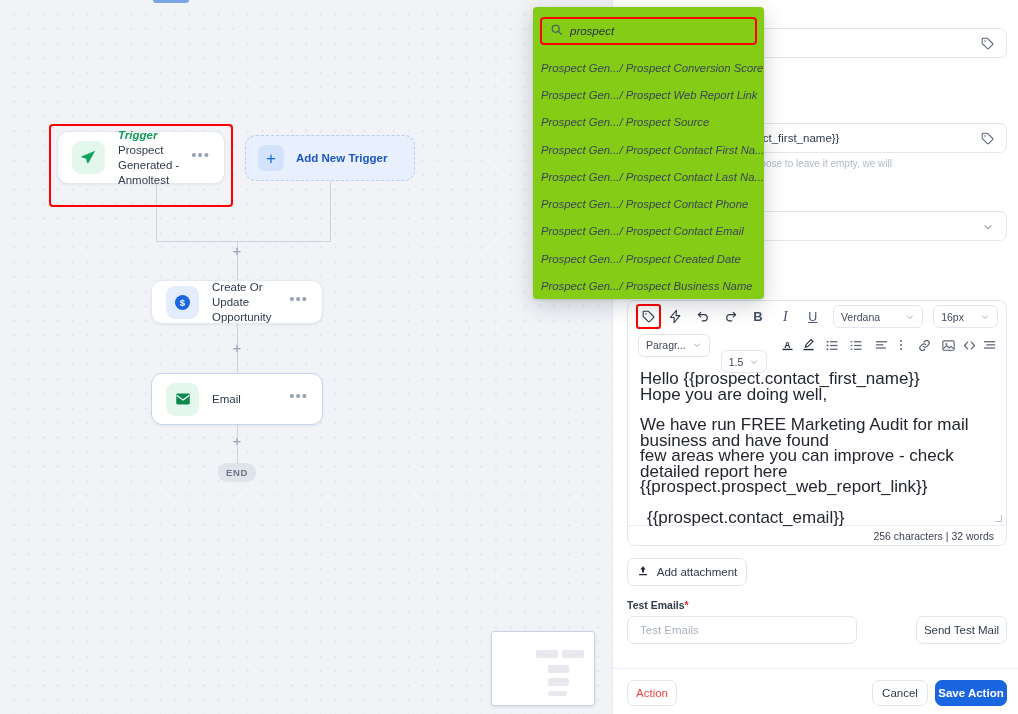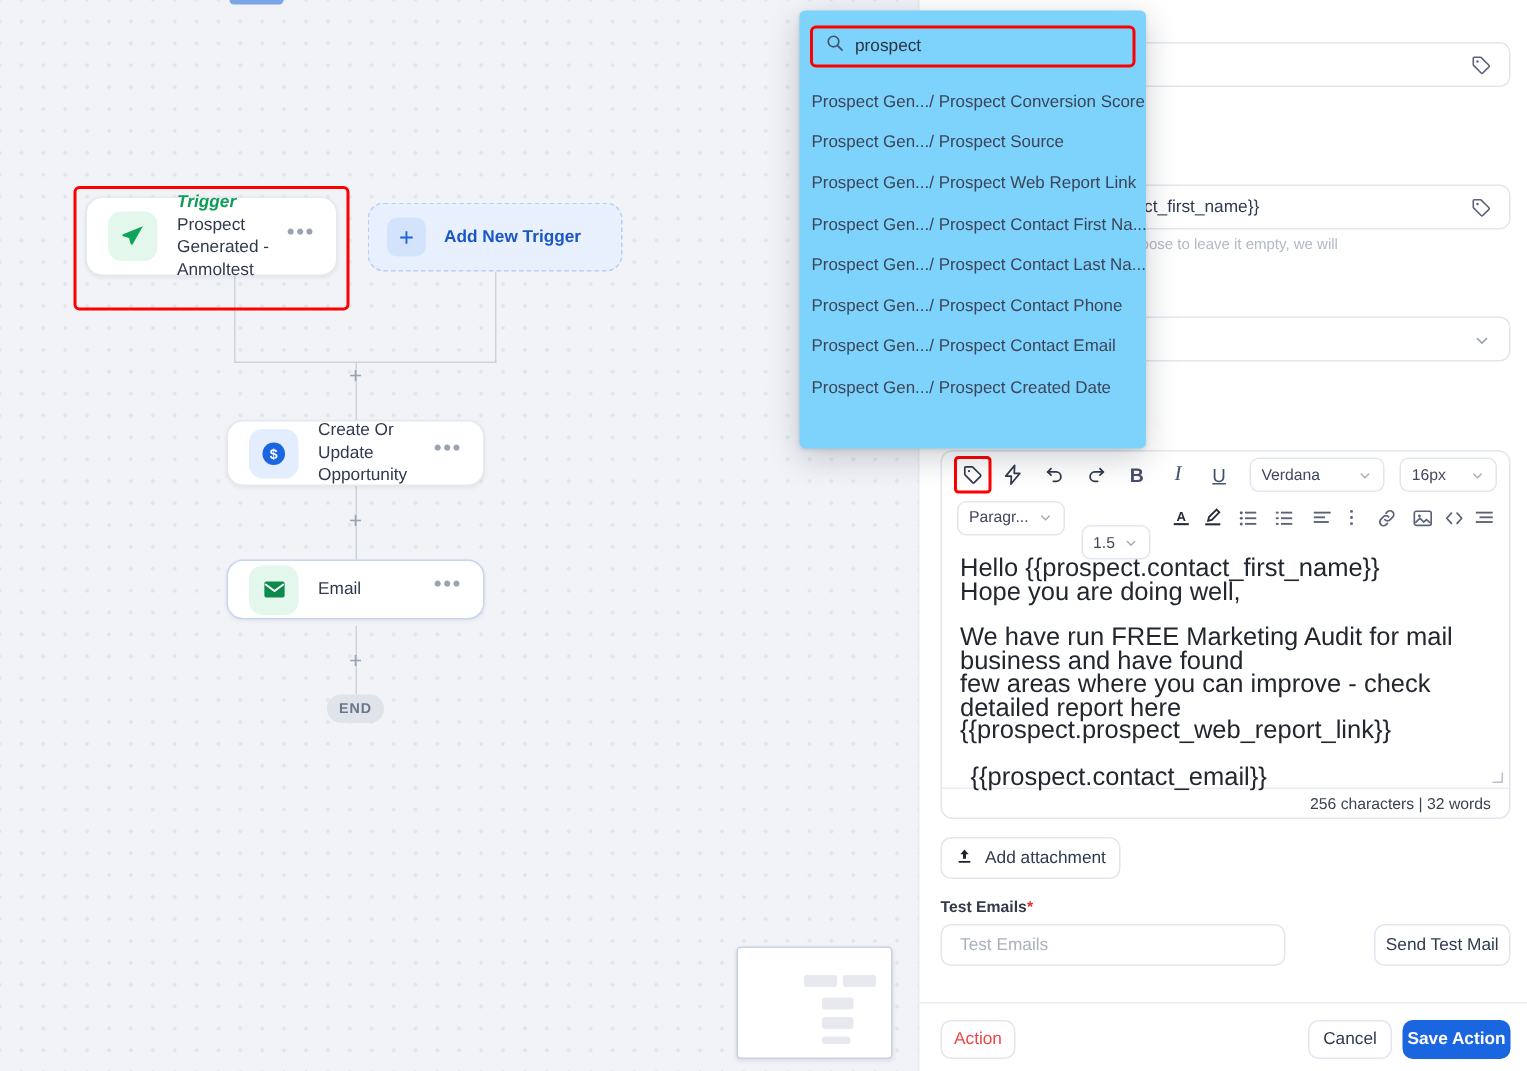--- a/index.html
+++ b/index.html
@@ -59,21 +59,21 @@
     display: flex; align-items: center; padding: 0 12px;
   }
   .add-trig-sq {
     width: 26px; height: 26px; border-radius: 7px; background: #d4e3fc;
     display: flex; align-items: center; justify-content: center;
     color: #1a66d6; font-size: 17px; line-height: 1;
   }
   .add-trig-lbl { margin-left: 12px; color: #1a57c4; font-size: 11.5px; font-weight: 700; }
 
   #opp-node { left: 151px; top: 280px; width: 172px; height: 44px; }
-  #email-node { left: 151px; top: 373px; width: 172px; height: 40px;
+  #email-node { left: 151px; top: 373px; width: 172px; height: 52px;
                 border-color: #c6d6f0; }
   #end-pill {
     position: absolute; left: 218px; top: 463px; width: 38px; height: 19px;
     background: #dfe3ea; border-radius: 10px; color: #6b7587;
     font-size: 9.5px; font-weight: 700; letter-spacing: .6px;
     display: flex; align-items: center; justify-content: center;
   }
 
   
   #minimap {
@@ -154,23 +154,24 @@
   #delete-btn { position: absolute; left: 14px; top: 680px; width: 50px; height: 26px; color: #ef4444; }
   #cancel-btn { position: absolute; left: 259px; top: 680px; width: 56px; height: 26px; }
   #save-btn {
     position: absolute; left: 322px; top: 680px; width: 72px; height: 26px;
     background: #1a66e0; border-color: #1a66e0; color: #fff; font-weight: 700;
   }
 
   
   #dropdown {
     position: absolute; left: 533px; top: 7px; width: 231px; height: 292px;
-    background: #7dd3fc; border-radius: 4px;
+    background: #84cc16; border-radius: 4px;
     box-shadow: 0 6px 22px rgba(16,24,40,.20), 0 1px 3px rgba(16,24,40,.12);
     overflow: hidden;
+    font-style: italic;
   }
   #search-wrap {
     position: absolute; left: 7px; top: 10px; width: 217px; height: 28px;
     border: 2.5px solid #ff0000; border-radius: 4px;
     display: flex; align-items: center; padding: 0 8px; gap: 7px;
   }
   #search-input-text { font-size: 11.5px; color: #2b3240; }
   .dd-list { position: absolute; top: 47px; left: 0; right: 0; }
   .dd-item {
     height: 27.3px; display: flex; align-items: center; padding: 0 0 0 8px;
@@ -465,23 +466,24 @@
       <span>
         <svg width="13" height="13" viewBox="0 0 24 24" fill="none" style="stroke:#44506a" stroke-width="2" stroke-linecap="round">
             <circle cx="10.5" cy="10.5" r="6.5"></circle>
             <path d="M15.5 15.5 21 21"></path>
           </svg>
       </span>
       <span id="search-input-text">prospect</span>
     </div>
     <div class="dd-list">
       <div class="dd-item">Prospect Gen.../ Prospect Conversion Score</div>
+      <div class="dd-item">Prospect Gen.../ Prospect Web Report Link</div>
       <div class="dd-item">Prospect Gen.../ Prospect Source</div>
-      <div class="dd-item">Prospect Gen.../ Prospect Web Report Link</div>
       <div class="dd-item">Prospect Gen.../ Prospect Contact First Na...</div>
       <div class="dd-item">Prospect Gen.../ Prospect Contact Last Na...</div>
       <div class="dd-item">Prospect Gen.../ Prospect Contact Phone</div>
       <div class="dd-item">Prospect Gen.../ Prospect Contact Email</div>
       <div class="dd-item">Prospect Gen.../ Prospect Created Date</div>
+      <div class="dd-item">Prospect Gen.../ Prospect Business Name</div>
     </div>
   </div>
 
 </div>
 
 </body></html>

